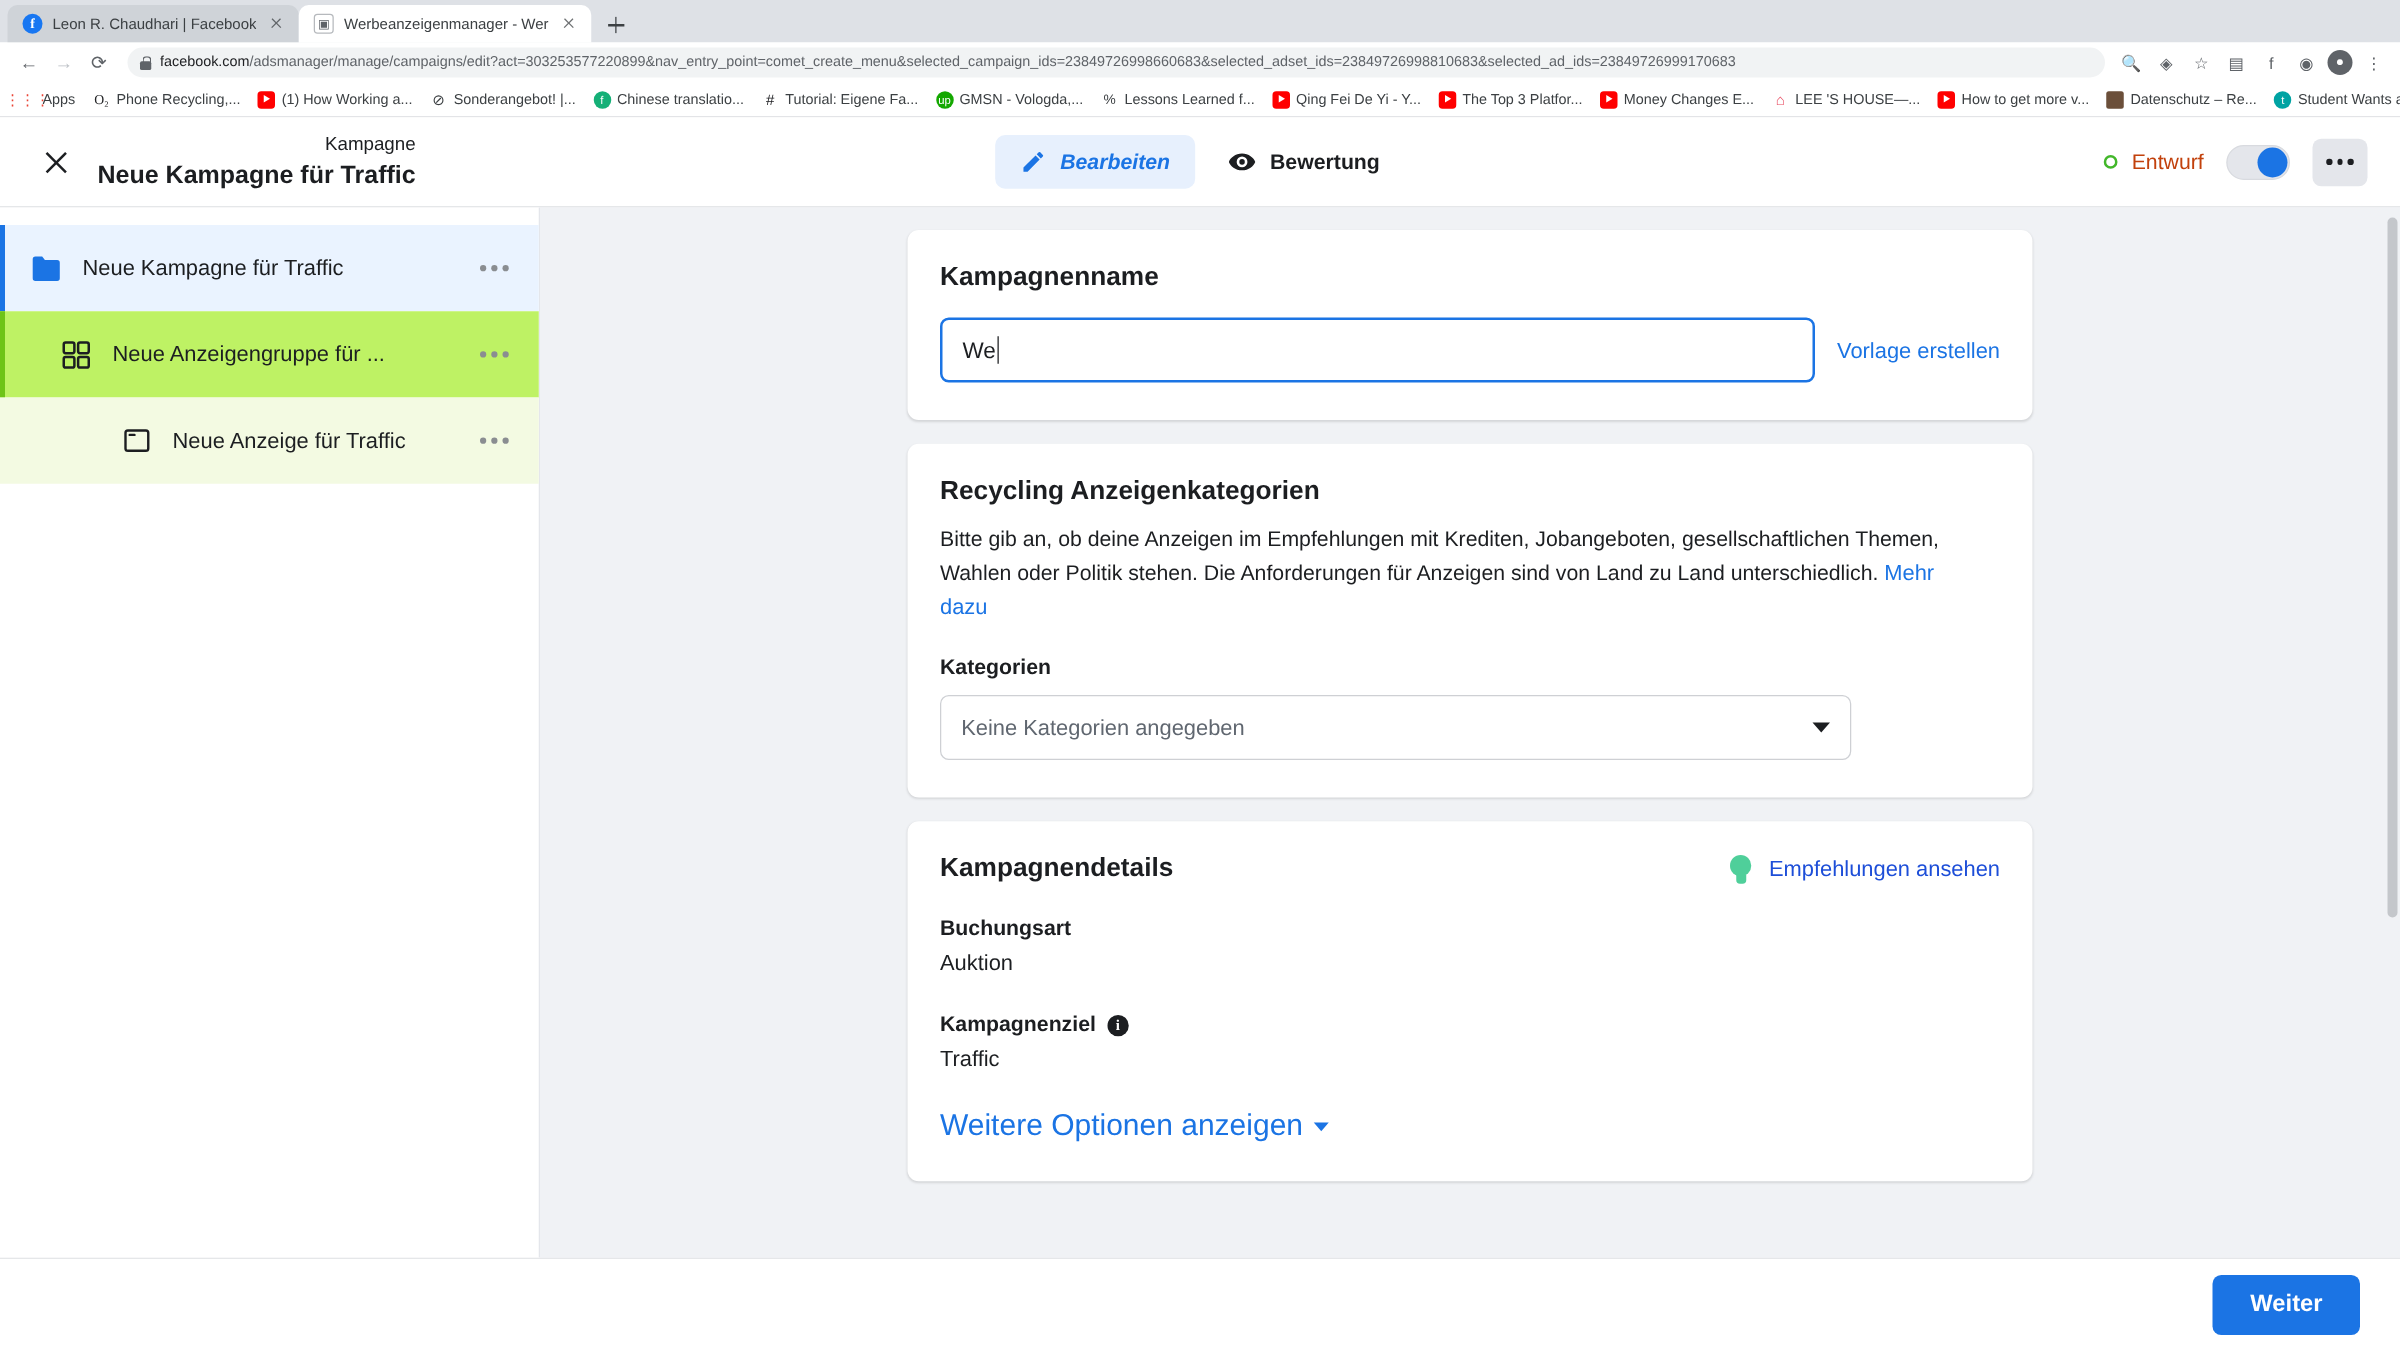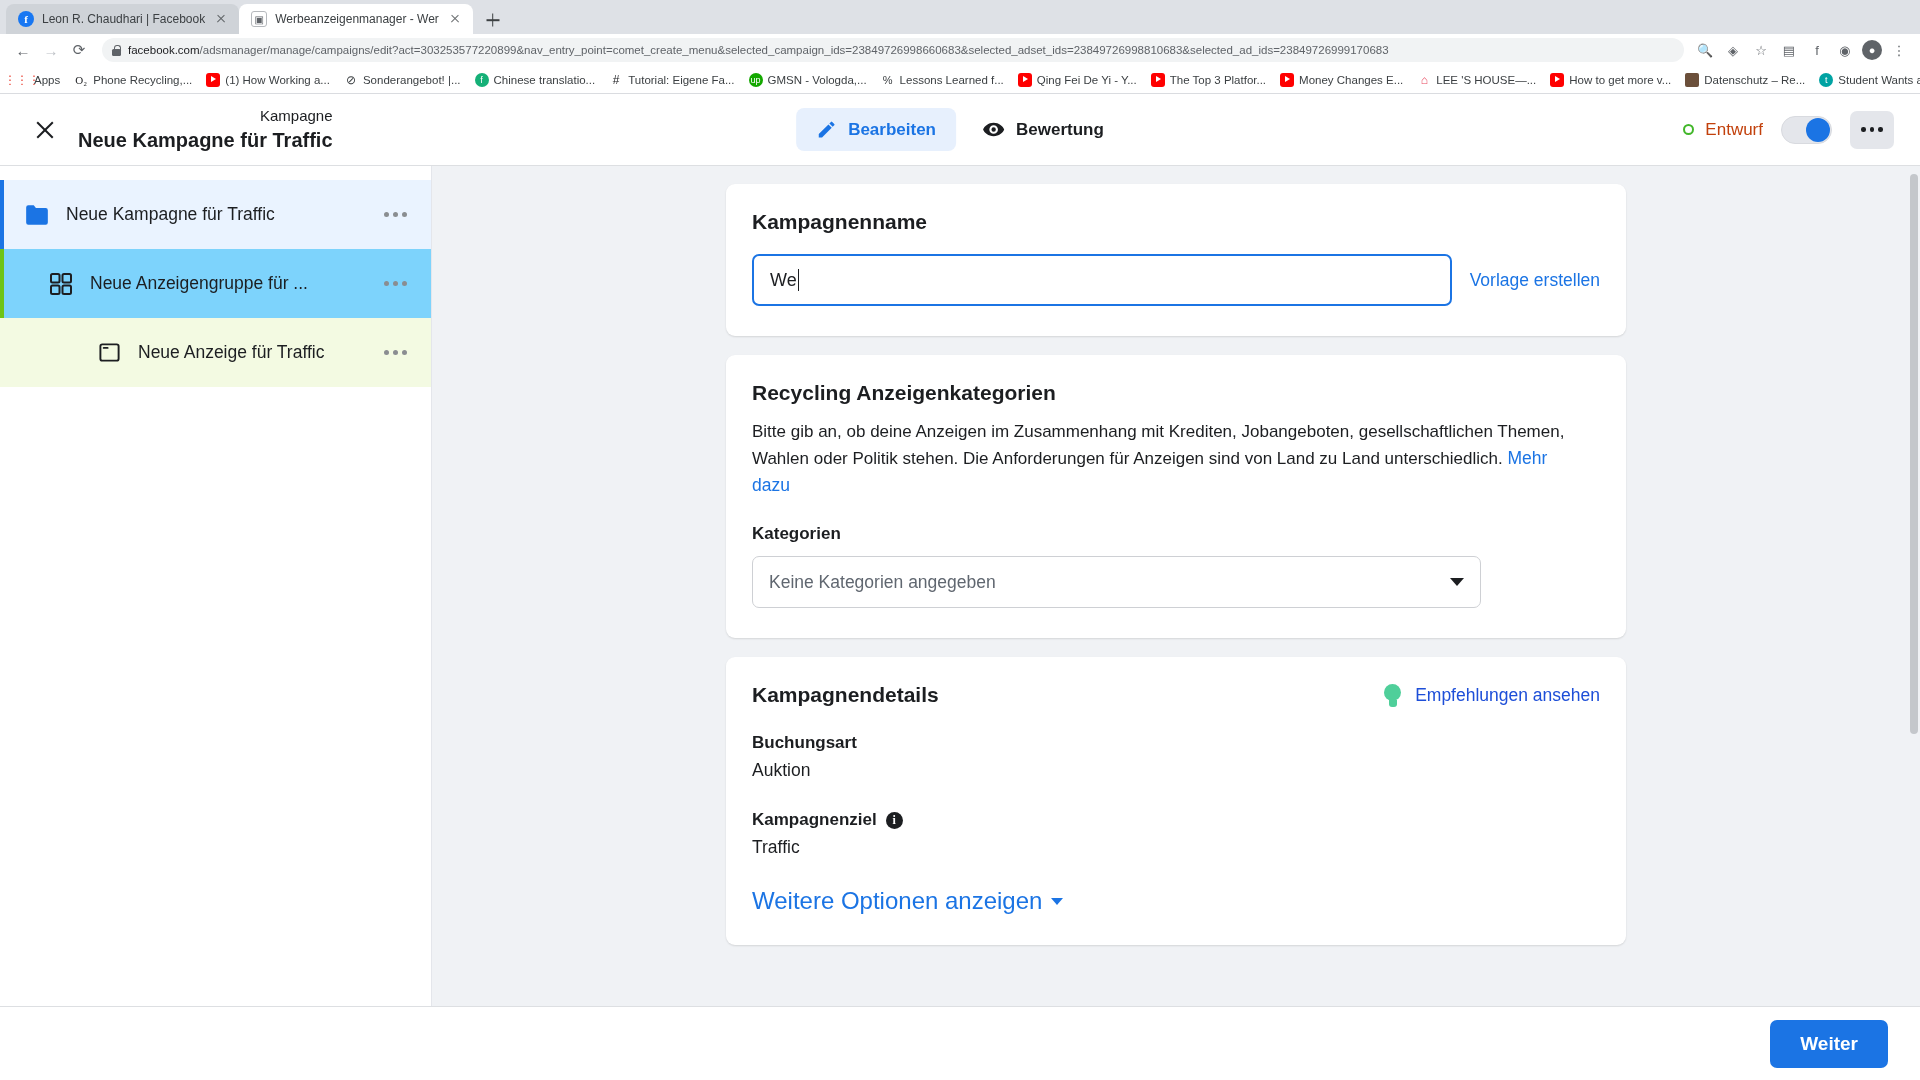--- a/index.html
+++ b/index.html
@@ -107,21 +107,21 @@
   }
   .close-x::before { transform: translate(-50%,-50%) rotate(45deg); }
   .close-x::after { transform: translate(-50%,-50%) rotate(-45deg); }
   .hdr-titles { display: flex; flex-direction: column; gap: 3px; align-items: flex-end; }
   .hdr-kicker { font-size: 15px; color: #1c1e21; line-height: 1.15; }
   .hdr-title { font-size: 20px; font-weight: bold; color: #1c1e21; line-height: 1.2; }
 
   .hdr-tabs { position: absolute; left: 50%; transform: translateX(-50%); display: flex; align-items: center; gap: 6px; }
   .hdr-tab { display: flex; align-items: center; gap: 11px; padding: 11px 20px; border-radius: 8px;
     font-size: 17px; font-weight: bold; color: #1c1e21; }
-  .hdr-tab.sel { background: #e7f0fd; color: #1b74e4; }
+  .hdr-tab.sel { background: #e7f0fd; color: #1b74e4; font-style: italic; }
   .pencil-ic svg { display: block; }
   .eye-ic svg { display: block; }
 
   .hdr-right { margin-left: auto; display: flex; align-items: center; gap: 18px; }
   .status { display: flex; align-items: center; gap: 11px; font-size: 17px; color: #c2410c; }
   .status-dot { width: 11px; height: 11px; border-radius: 50%; border: 2.5px solid #42b72a; }
   .toggle { width: 51px; height: 28px; border-radius: 14px; background: #e4e6eb;
     position: relative; border: 1px solid #d8dadf; }
   .toggle::after { content: ""; position: absolute; right: 1px; top: 1px;
     width: 24px; height: 24px; border-radius: 50%; background: #1b74e4; }
@@ -129,21 +129,21 @@
     display: flex; align-items: center; justify-content: center; gap: 4px; }
   .kebab i { width: 4.5px; height: 4.5px; border-radius: 50%; background: #1c1e21; display: block; }
 
   .body-area { flex: 1 1 auto; display: flex; min-height: 0; background: #ffffff; }
 
   
   .sidebar { width: 432px; flex: 0 0 432px; background: #ffffff; position: relative;
     border-right: 1px solid #e4e6eb; padding-top: 14px; }
   .sb-item { height: 69px; display: flex; align-items: center; padding: 0 24px 0 0; position: relative; }
   .sb-item.campaign { background: #eaf3ff; padding-left: 22px; }
-  .sb-item.adset { background: #7dd3fc; padding-left: 46px; }
+  .sb-item.adset { background: #bef264; padding-left: 46px; }
   .sb-item.ad { background: #f3fae2; padding-left: 94px; }
   .sb-rail { position: absolute; left: 0; top: 0; bottom: 0; width: 4px; }
   .rail-blue { background: #1b74e4; }
   .rail-green { background: #6ec417; }
   .sb-ico { width: 30px; flex: 0 0 30px; display: flex; align-items: center; justify-content: center;
     margin-right: 14px; }
   .sb-label { font-size: 17.5px; color: #1c1e21; white-space: nowrap; overflow: hidden;
     text-overflow: ellipsis; flex: 1 1 auto; }
   .sb-dots { display: flex; gap: 4px; margin-left: 12px; }
   .sb-dots i { width: 5px; height: 5px; border-radius: 50%; background: #8a8d91; display: block; }
@@ -409,21 +409,21 @@
                 <span>We</span>
                 <span class="caret"></span>
               </div>
             <span class="link">Vorlage erstellen</span>
           </div>
         </div>
 
         <div class="card">
           <div class="card-title">Recycling Anzeigenkategorien</div>
           <div class="desc">
-            <span>Bitte gib an, ob deine Anzeigen im Zusammenhang mit Krediten, Jobangeboten, gesellschaftlichen Themen, Wahlen oder Politik stehen. Die Anforderungen für Anzeigen sind von Land zu Land unterschiedlich.</span>
+            <span>Bitte gib an, ob deine Anzeigen im Empfehlungen mit Krediten, Jobangeboten, gesellschaftlichen Themen, Wahlen oder Politik stehen. Die Anforderungen für Anzeigen sind von Land zu Land unterschiedlich.</span>
             <span class="link">Mehr dazu</span>
           </div>
           <div class="sub-label">Kategorien</div>
           <div class="select">
             <span>Keine Kategorien angegeben</span>
             <span class="caret-down"></span>
           </div>
         </div>
 
         <div class="card">

